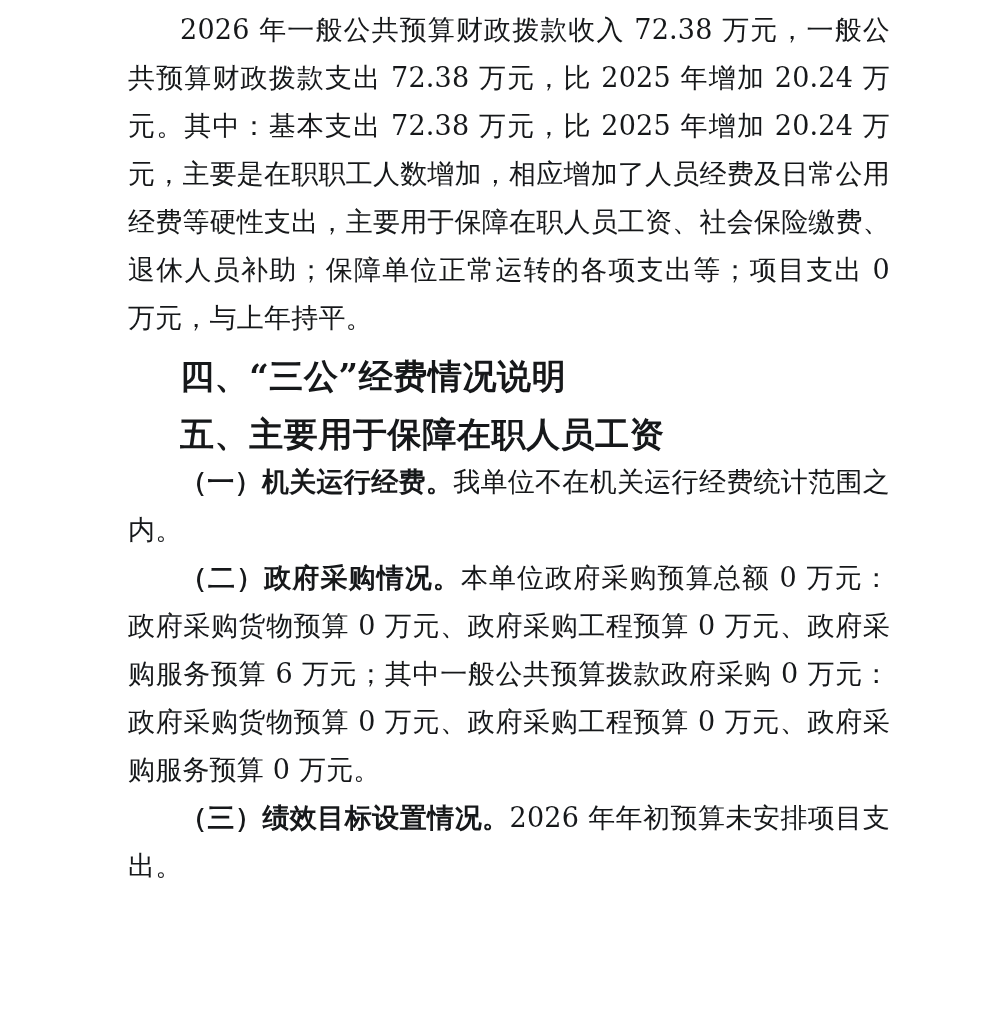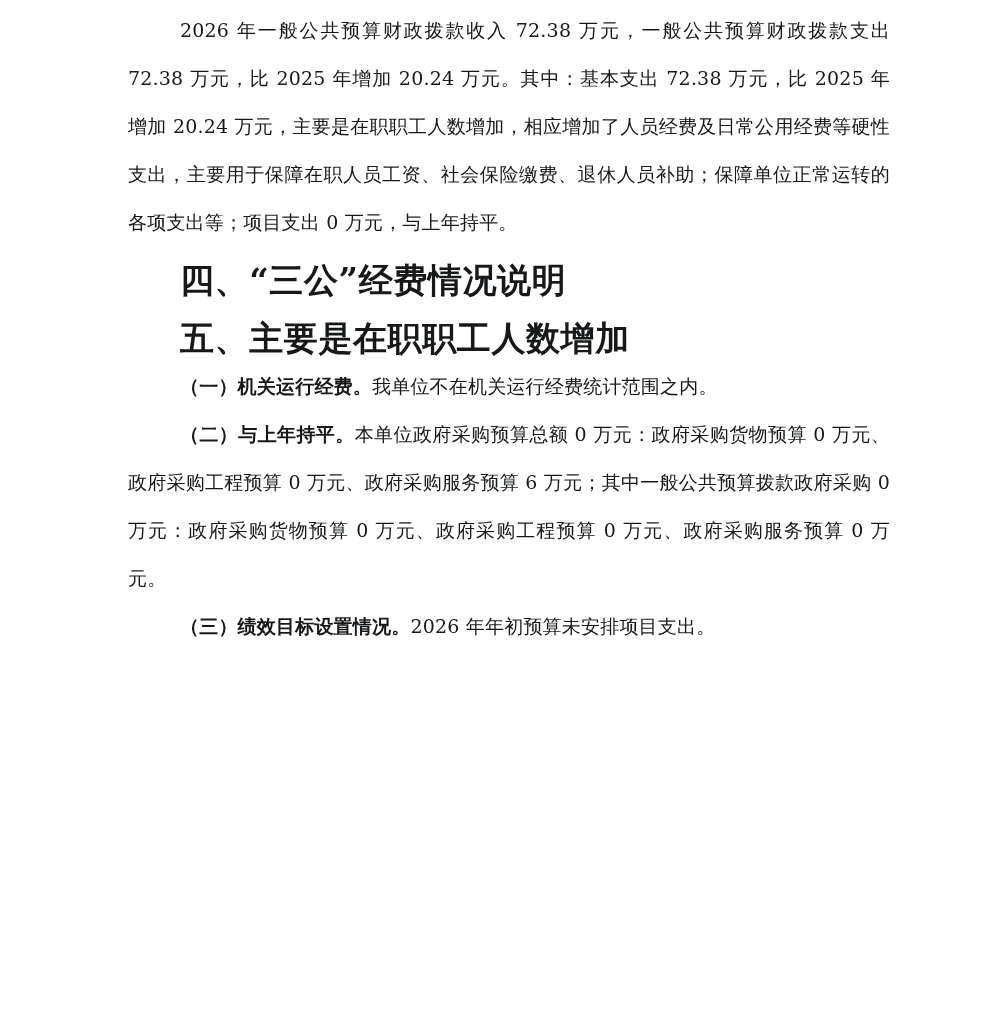--- a/index.html
+++ b/index.html
@@ -15,21 +15,21 @@
     color: #16181a;
   }
   .page {
     position: relative;
     width: 1000px;
     height: 1009px;
     box-sizing: border-box;
     padding: 6px 110px 0 128px;
   }
   .para {
-    font-size: 19px;
+    font-size: 27px;
     line-height: 48px;
     text-align: justify;
     text-justify: inter-ideograph;
     margin: 0 0 0 0;
     letter-spacing: 0.2px;
   }
   .indent {
     text-indent: 52px;
   }
   .heading {
@@ -53,21 +53,21 @@
 <div class="page">
 
   <p class="para indent">2026 年一般公共预算财政拨款收入 72.38 万元，一般公共预算财政拨款支出 72.38 万元，比 2025 年增加 20.24 万元。其中：基本支出 72.38 万元，比 2025 年增加 20.24 万元，主要是在职职工人数增加，相应增加了人员经费及日常公用经费等硬性支出，主要用于保障在职人员工资、社会保险缴费、退休人员补助；保障单位正常运转的各项支出等；项目支出 0 万元，与上年持平。</p>
 
 
   <div class="heading-gap-top"></div>
   <h2 class="heading">四、“三公”经费情况说明</h2>
 
 
   <div class="heading-gap-top"></div>
-  <h2 class="heading">五、主要是在职职工人数增加</h2>
+  <h2 class="heading">五、主要用于保障在职人员工资</h2>
 
   <p class="para indent"><span class="sub-lead">（一）机关运行经费。</span><span>我单位不在机关运行经费统计范围之内。</span></p>
 
-  <p class="para indent"><span class="sub-lead">（二）与上年持平。</span><span>本单位政府采购预算总额 0 万元：政府采购货物预算 0 万元、政府采购工程预算 0 万元、政府采购服务预算 6 万元；其中一般公共预算拨款政府采购 0 万元：政府采购货物预算 0 万元、政府采购工程预算 0 万元、政府采购服务预算 0 万元。</span></p>
+  <p class="para indent"><span class="sub-lead">（二）政府采购情况。</span><span>本单位政府采购预算总额 0 万元：政府采购货物预算 0 万元、政府采购工程预算 0 万元、政府采购服务预算 6 万元；其中一般公共预算拨款政府采购 0 万元：政府采购货物预算 0 万元、政府采购工程预算 0 万元、政府采购服务预算 0 万元。</span></p>
 
   <p class="para indent"><span class="sub-lead">（三）绩效目标设置情况。</span><span>2026 年年初预算未安排项目支出。</span></p>
 
 </div>
 
 </body></html>

